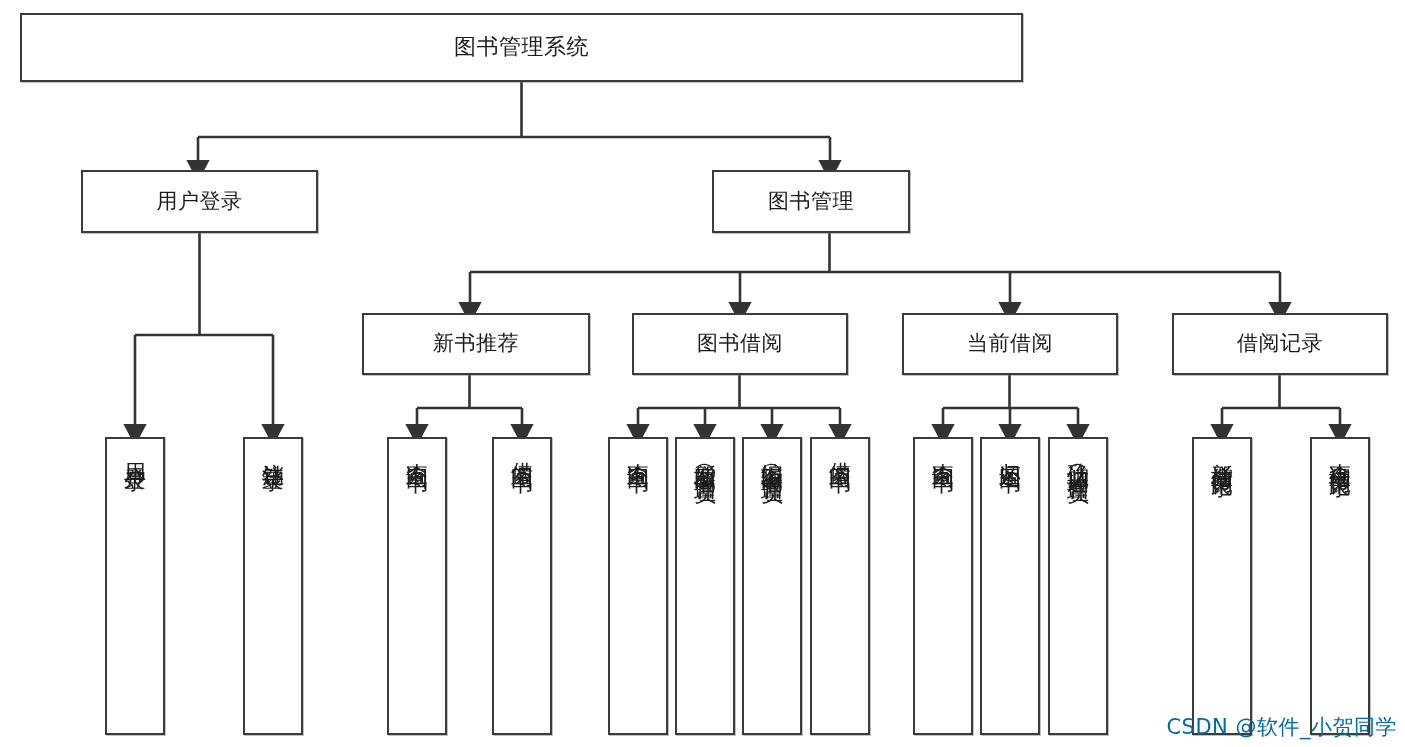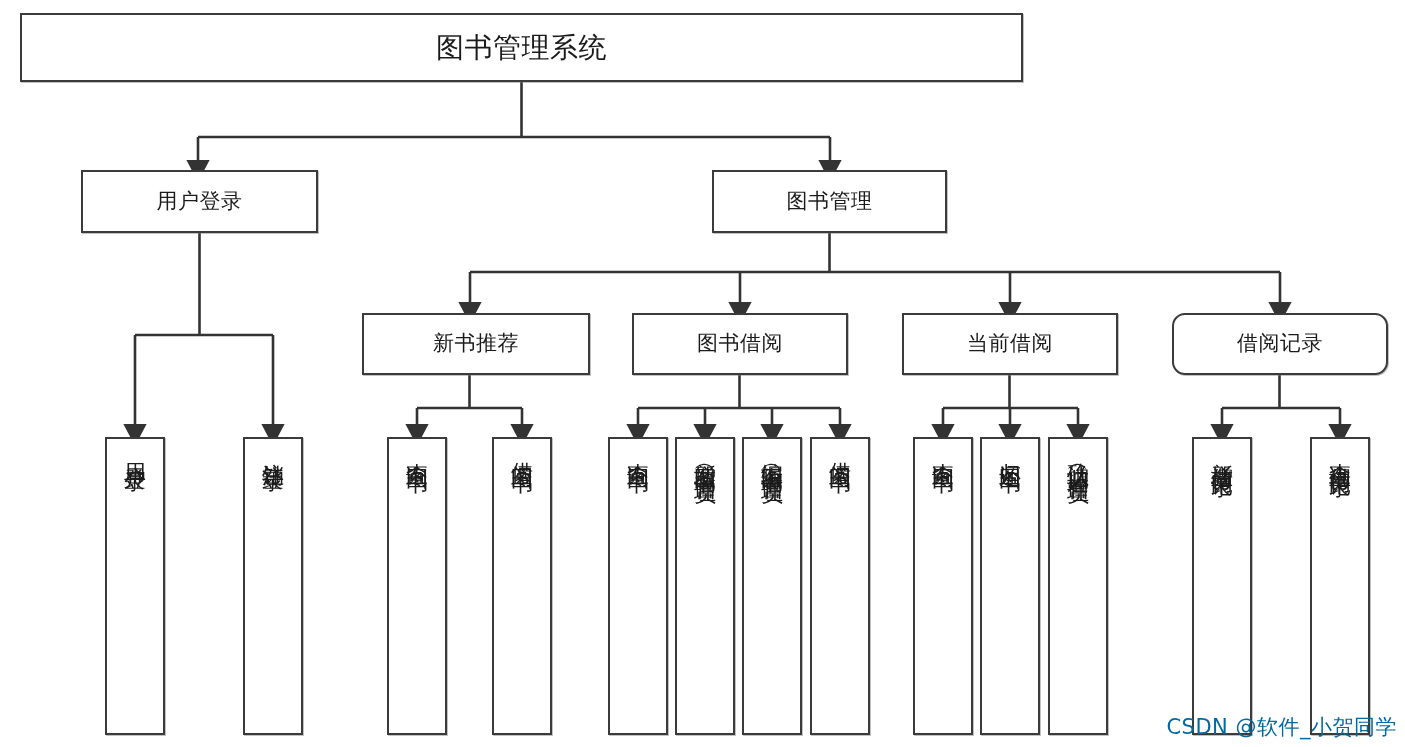--- a/index.html
+++ b/index.html
@@ -43,21 +43,21 @@
     text-align: center;
     line-height: 1.12;
     white-space: nowrap;
     letter-spacing: 0.5px;
   }
   
   .node.horiz .node-label {
     font-size: 21px;
   }
   .node.root .node-label {
-    font-size: 28px;
+    font-size: 22px;
   }
   
   .node.leaf {
     align-items: flex-start;
     justify-content: center;
     padding-top: 6px;
   }
   .node.leaf .node-label {
     writing-mode: vertical-rl;
     text-orientation: upright;
@@ -132,34 +132,34 @@
     </g>
   </svg>
 
   <div class="node horiz root" style="left:20px; top:13px; width:1003px; height:69px;">
     <span class="node-label">图书管理系统</span>
   </div>
 
   <div class="node horiz" style="left:81px; top:170px; width:237px; height:63px;">
     <span class="node-label">用户登录</span>
   </div>
-  <div class="node horiz" style="left:712px; top:170px; width:235px; height:63px;">
+  <div class="node horiz" style="left:712px; top:170px; width:198px; height:63px;">
     <span class="node-label">图书管理</span>
   </div>
 
   <div class="node horiz" style="left:362px; top:313px; width:228px; height:62px;">
     <span class="node-label">新书推荐</span>
   </div>
   <div class="node horiz" style="left:902px; top:313px; width:216px; height:62px;">
     <span class="node-label">当前借阅</span>
   </div>
   <div class="node horiz" style="left:632px; top:313px; width:216px; height:62px;">
     <span class="node-label">图书借阅</span>
   </div>
-  <div class="node horiz" style="left:1172px; top:313px; width:216px; height:62px;border-radius:13px;">
+  <div class="node horiz" style="left:1172px; top:313px; width:216px; height:62px;">
     <span class="node-label">借阅记录</span>
   </div>
 
   <div class="node leaf" style="left:105px; top:437px; width:60px; height:298px;">
     <span class="node-label">用户登录</span>
   </div>
   <div class="node leaf" style="left:243px; top:437px; width:60px; height:298px;">
     <span class="node-label">注销登录</span>
   </div>
 

